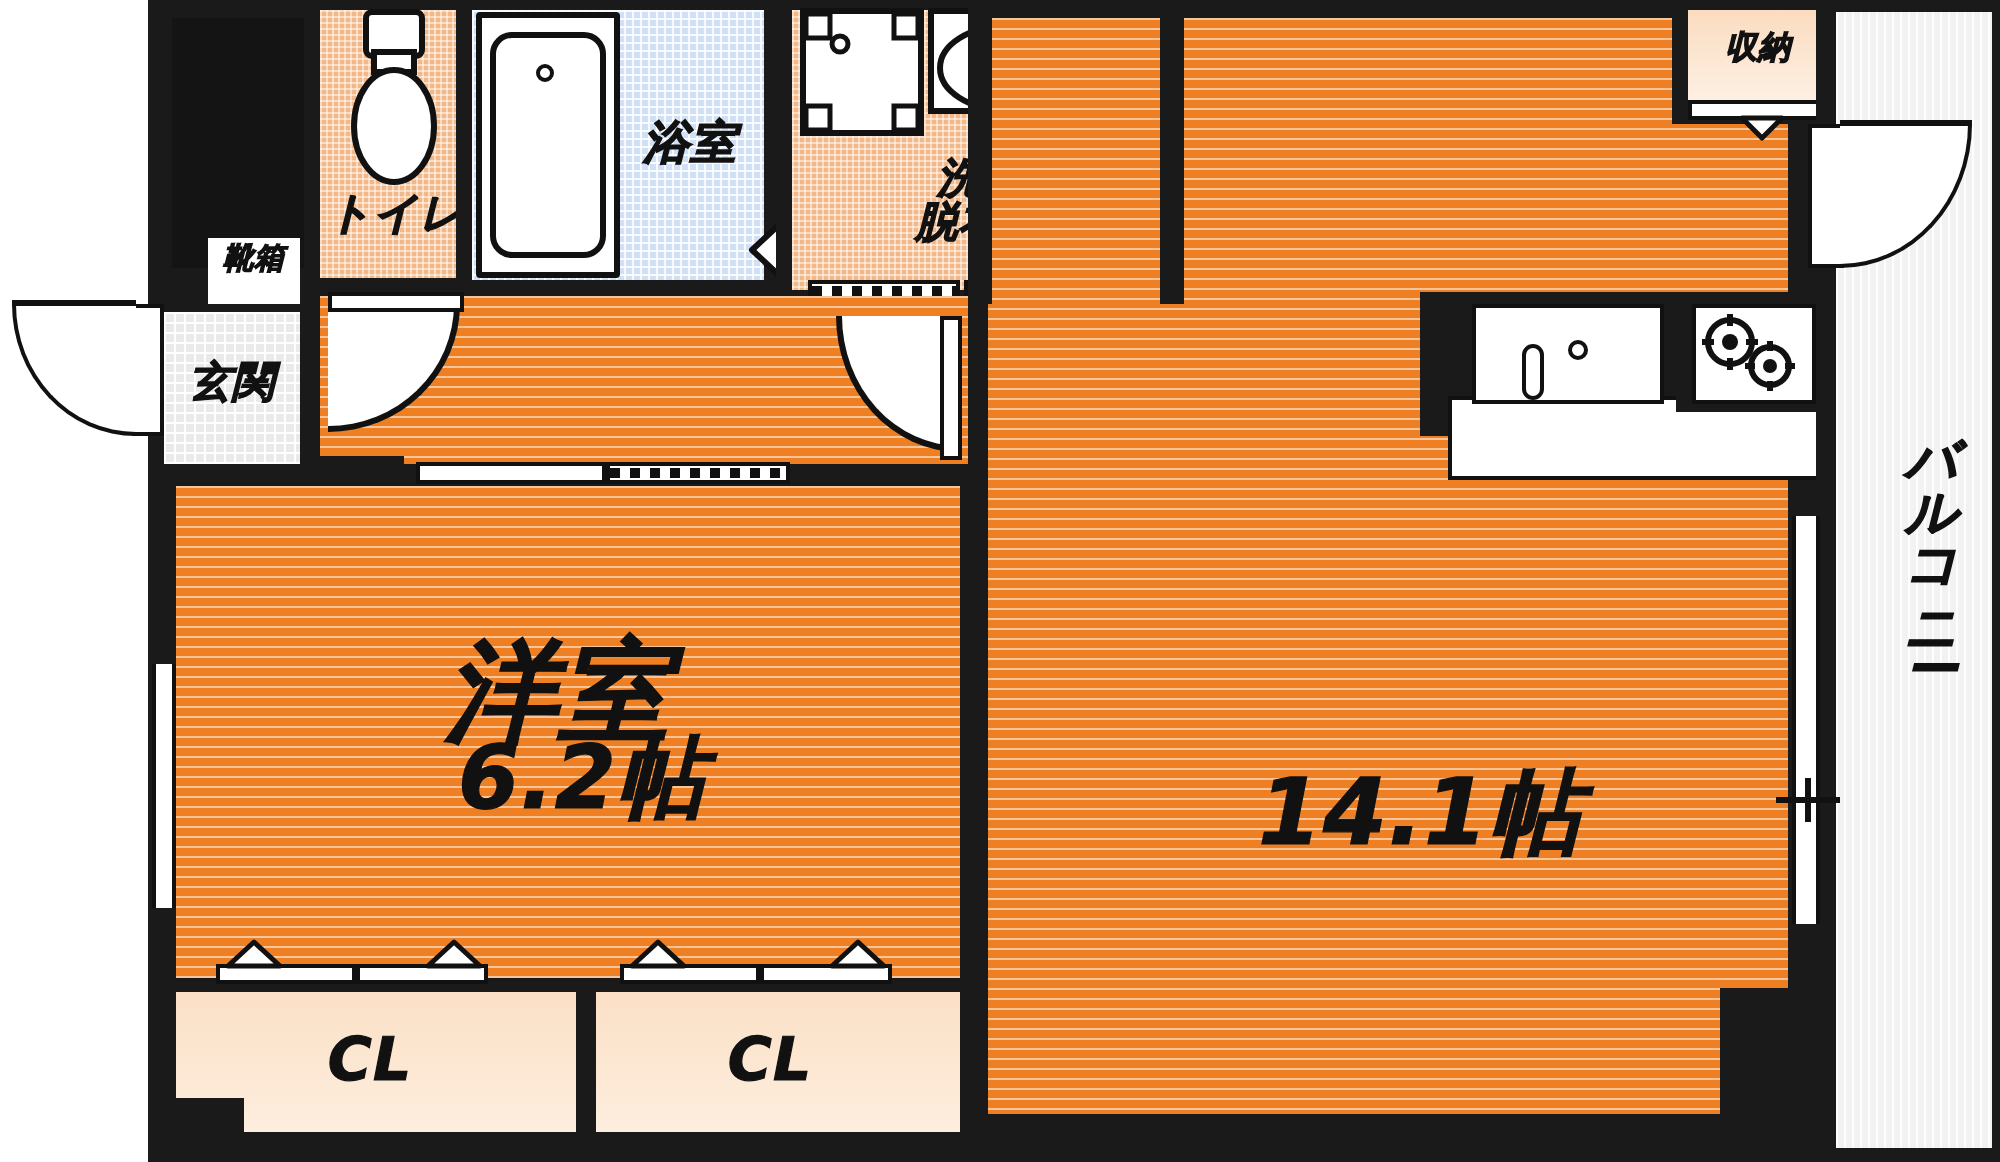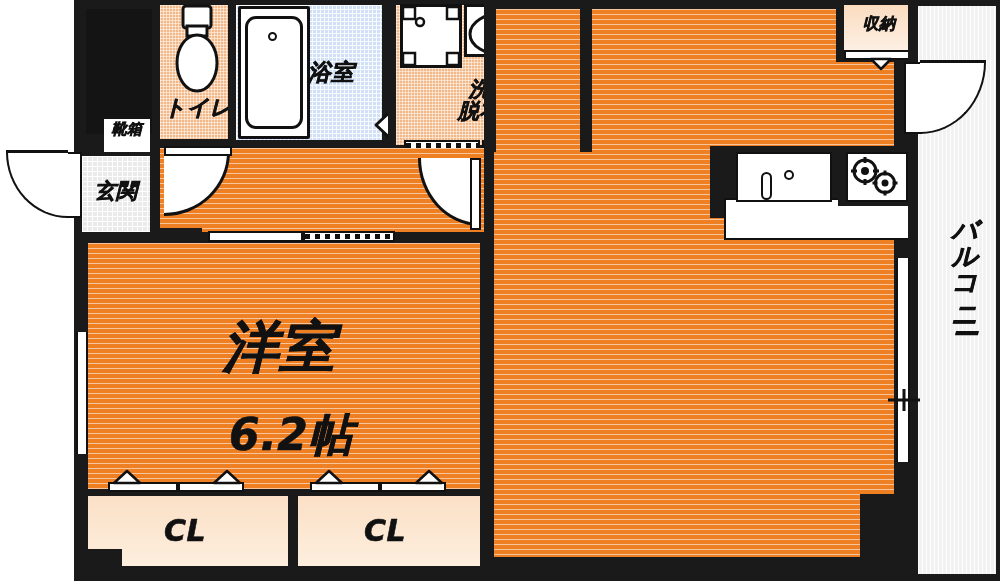--- a/index.html
+++ b/index.html
@@ -125,21 +125,21 @@
     <ellipse cx="31" cy="57" rx="20" ry="28" fill="#fff" stroke="#111" stroke-width="3"></ellipse>
   </svg>
   <div class="lbl" style="left:160px;top:96px;width:76px;font-size:22px;">トイレ</div>
 
   <div class="abs wall" style="left:228px;top:0px;width:160px;height:148px;"></div>
   <div class="abs floor-tile-blue" style="left:236px;top:5px;width:146px;height:135px;"></div>
 
   <div class="fx" style="left:238px;top:6px;width:72px;height:133px;border-radius:2px;"></div>
   <div class="fx" style="left:245px;top:16px;width:58px;height:113px;border-radius:11px;border-width:3px;"></div>
   <div class="abs" style="left:268px;top:32px;width:9px;height:9px;border:2.5px solid #111;border-radius:50%;background:#fff;"></div>
-  <div class="lbl" style="left:296px;top:60px;width:70px;font-size:23px;">浴室</div>
+  <div class="lbl" style="left:310px;top:60px;width:70px;font-size:23px;">浴室</div>
 
   <svg class="abs" style="left:374px;top:108px;width:20px;height:34px;" viewBox="0 0 20 34">
     <path d="M18 2 L2 17 L18 32" fill="#fff" stroke="#111" stroke-width="3" stroke-linejoin="round"></path>
   </svg>
 
   <div class="abs wall" style="left:388px;top:0px;width:204px;height:155px;"></div>
   <div class="abs floor-tile-peach" style="left:396px;top:5px;width:188px;height:140px;"></div>
 
   <svg class="abs" style="left:400px;top:4px;width:62px;height:64px;" viewBox="0 0 62 64">
     <rect x="1.5" y="1.5" width="59" height="61" fill="#fff" stroke="#111" stroke-width="3"></rect>
@@ -183,21 +183,21 @@
 
   <div class="abs wall" style="left:74px;top:232px;width:418px;height:348px;"></div>
   <div class="abs floor-wood" style="left:88px;top:243px;width:392px;height:246px;"></div>
 
   <div class="slide-plain" style="left:208px;top:231px;width:95px;height:11px;"></div>
   <div class="slide-dash" style="left:303px;top:231px;width:92px;height:11px;"></div>
 
   <div class="window-v" style="left:76px;top:332px;width:12px;height:122px;"></div>
 
   <div class="lbl" style="left:184px;top:318px;width:190px;font-size:56px;">洋室</div>
-  <div class="lbl" style="left:196px;top:367px;width:190px;font-size:44px;margin-top:45px;">6.2帖</div>
+  <div class="lbl" style="left:196px;top:367px;width:190px;font-size:44px;">6.2帖</div>
 
   <div class="abs floor-closet" style="left:88px;top:496px;width:200px;height:70px;"></div>
   <div class="abs wall" style="left:88px;top:549px;width:34px;height:17px;"></div>
   <div class="lbl" style="left:120px;top:515px;width:130px;font-size:30px;">CL</div>
 
   <div class="abs floor-closet" style="left:298px;top:496px;width:182px;height:70px;"></div>
   <div class="lbl" style="left:320px;top:515px;width:130px;font-size:30px;">CL</div>
 
   <div class="slide-plain" style="left:108px;top:482px;width:70px;height:10px;"></div>
   <div class="slide-plain" style="left:178px;top:482px;width:66px;height:10px;"></div>
@@ -264,16 +264,17 @@
 
   <div class="abs white" style="left:904px;top:62px;width:18px;height:72px;border:2px solid #111;"></div>
   <div class="arc arc-br" style="left:920px;top:62px;width:66px;height:72px;border-width:2.5px;"></div>
   <div class="abs" style="left:920px;top:60px;width:66px;height:3px;background:#111;"></div>
 
   <div class="window-v" style="left:896px;top:258px;width:14px;height:204px;"></div>
   <svg class="abs" style="left:886px;top:388px;width:36px;height:24px;" viewBox="0 0 36 24">
     <path d="M2 12 H34 M18 1 V23" stroke="#111" stroke-width="3"></path>
   </svg>
 
+  <div class="lbl" style="left:590px;top:382px;width:240px;font-size:46px;">14.1帖</div>
 
   <div class="abs wall" style="left:580px;top:0px;width:12px;height:152px;"></div>
 
 </div>
 
 </body></html>

